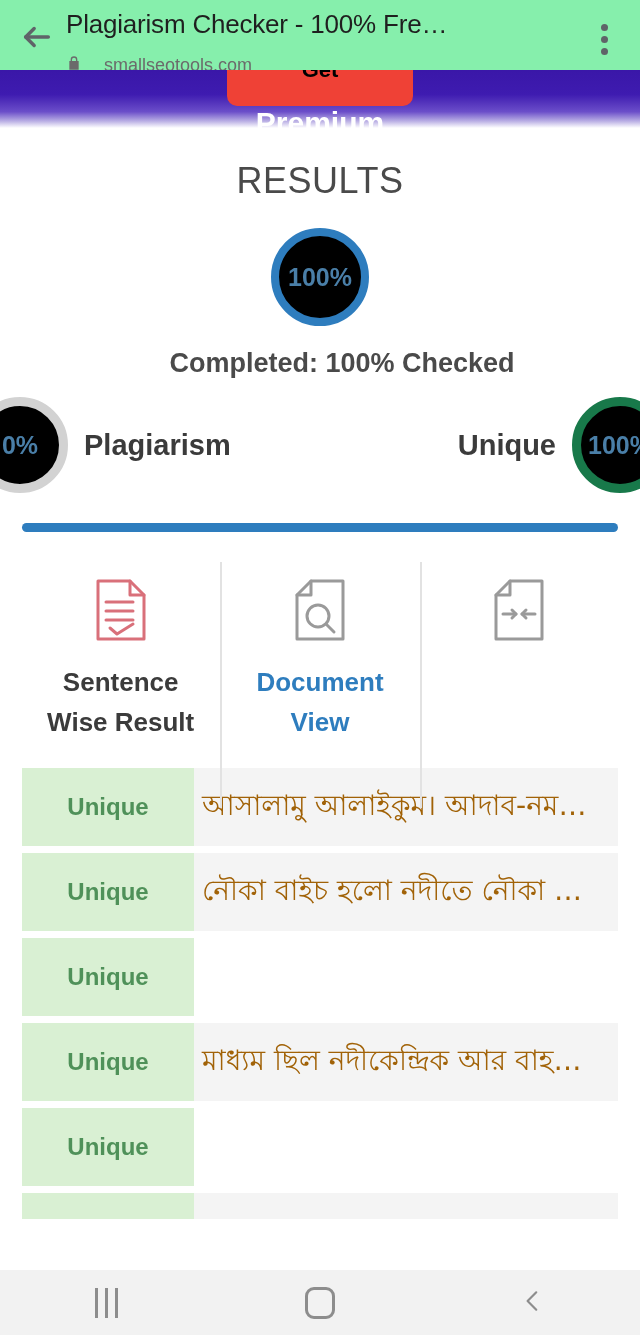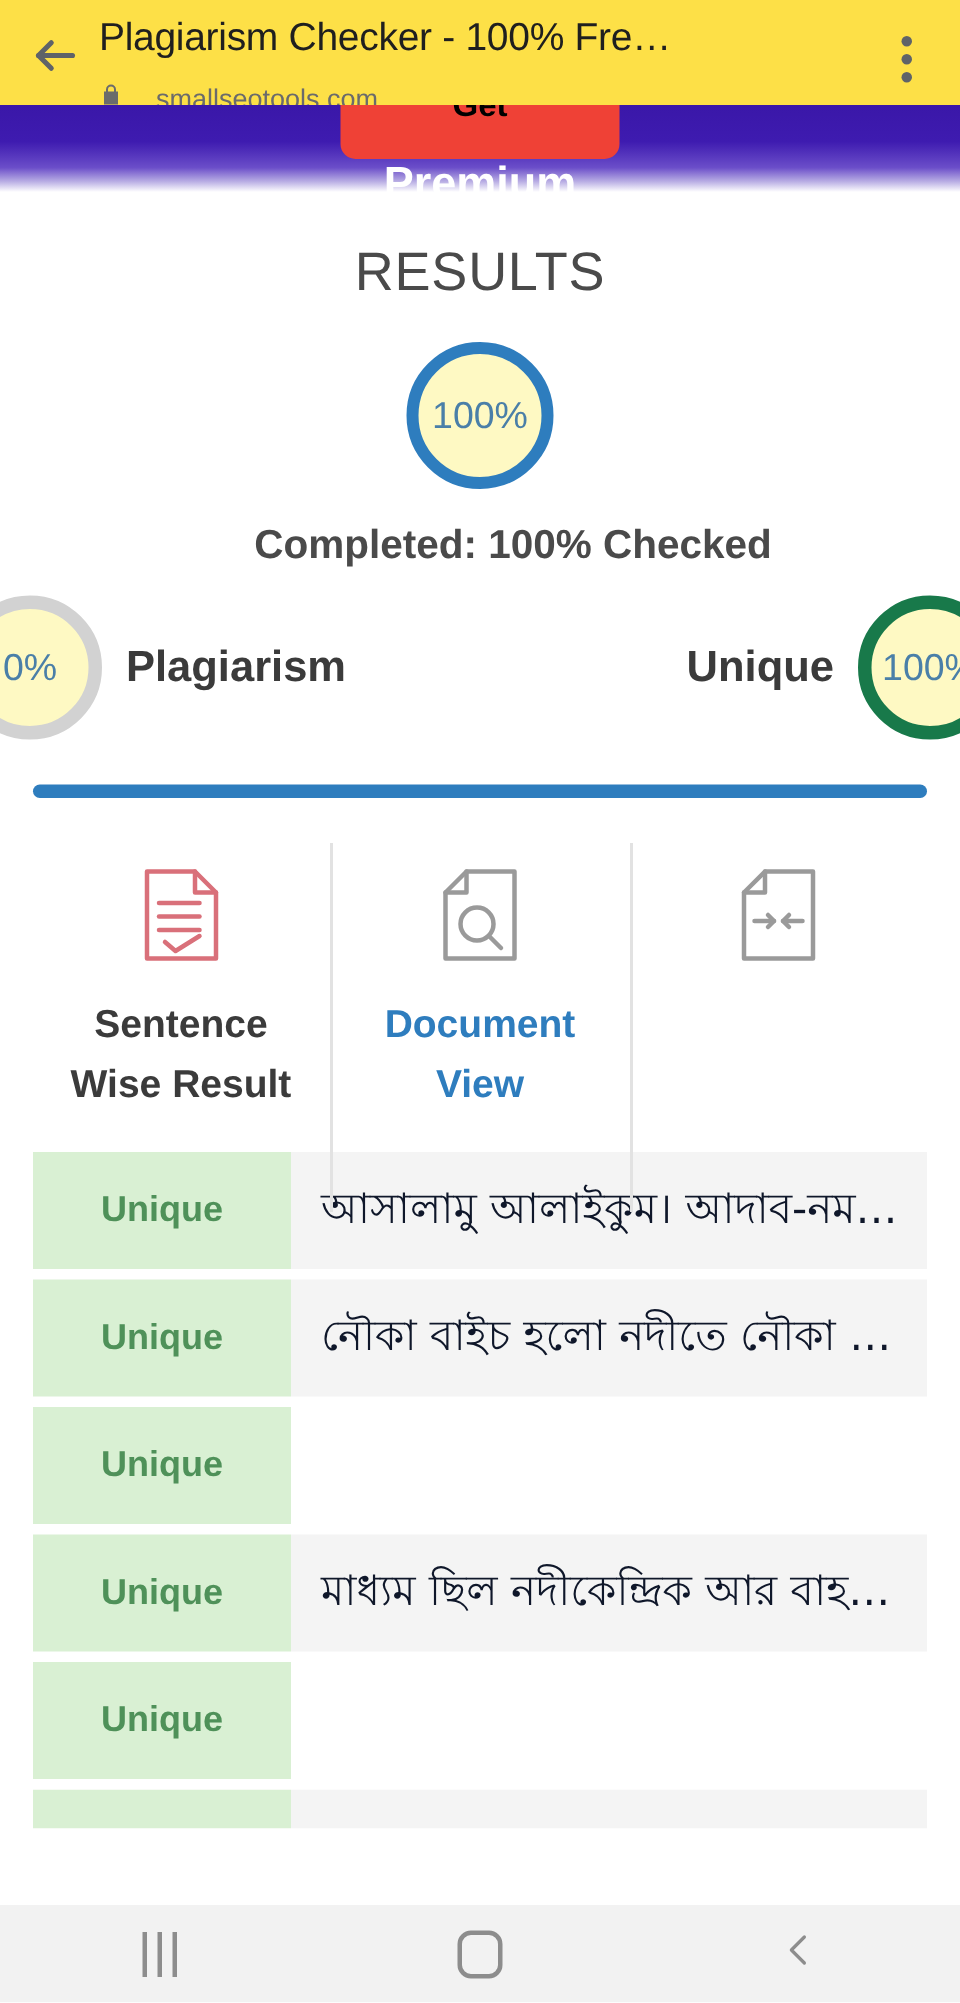--- a/index.html
+++ b/index.html
@@ -7,21 +7,21 @@
   body {
     font-family:"Liberation Sans", sans-serif;
     background:#ffffff;
     overflow:hidden;
     position:relative;
   }
 
   
   .browser-bar {
     height:70px;
-    background:#fde047;
+    background:#86efac;
     display:flex;
     align-items:flex-start;
     padding:6px 14px 0 14px;
     position:relative;
   }
   .back-btn {
     width:46px; height:46px;
     display:flex; align-items:center; justify-content:center;
     flex:0 0 46px;
     margin-top:8px;
@@ -117,25 +117,25 @@
     margin-top:32px;
   }
 
   .gauge-wrap {
     display:flex;
     justify-content:center;
     margin-top:26px;
   }
   .ring {
     border-radius:50%;
-    background:#fef9c3;
-    display:flex;
-    align-items:center;
-    justify-content:center;
-    font-weight:normal;
+    background:#000000;
+    display:flex;
+    align-items:center;
+    justify-content:center;
+    font-weight:bold;
   }
   .ring-main {
     width:98px; height:98px;
     border:8px solid #2e7dbe;
     font-size:25px;
     color:#4a7fa8;
   }
 
   .completed-text {
     text-align:center;
@@ -191,20 +191,21 @@
     background:#2e7dbe;
     border-radius:5px;
     margin:16px 22px 0 22px;
   }
 
   
   .tabs {
     display:flex;
     margin-top:30px;
     padding:0 21px;
+    justify-content:flex-end;
   }
   .tab {
     flex:1 1 0;
     display:flex;
     flex-direction:column;
     align-items:center;
     padding:14px 4px 20px 4px;
     position:relative;
   }
   .tab + .tab::before {
@@ -251,23 +252,23 @@
     justify-content:center;
     font-size:24px;
     font-weight:bold;
     color:#4f9159;
   }
   .row-text {
     flex:1 1 auto;
     background:#f4f4f4;
     display:flex;
     align-items:center;
-    padding-left:20px;
+    padding-left:8px;
     font-size:28px;
-    color:#0f172a;
+    color:#a16207;
     white-space:nowrap;
     overflow:hidden;
     font-family:"DejaVu Sans", sans-serif;
   }
   .row-partial { height:26px; overflow:hidden; }
 
   
   .navbar {
     position:absolute;
     left:0; bottom:0;

